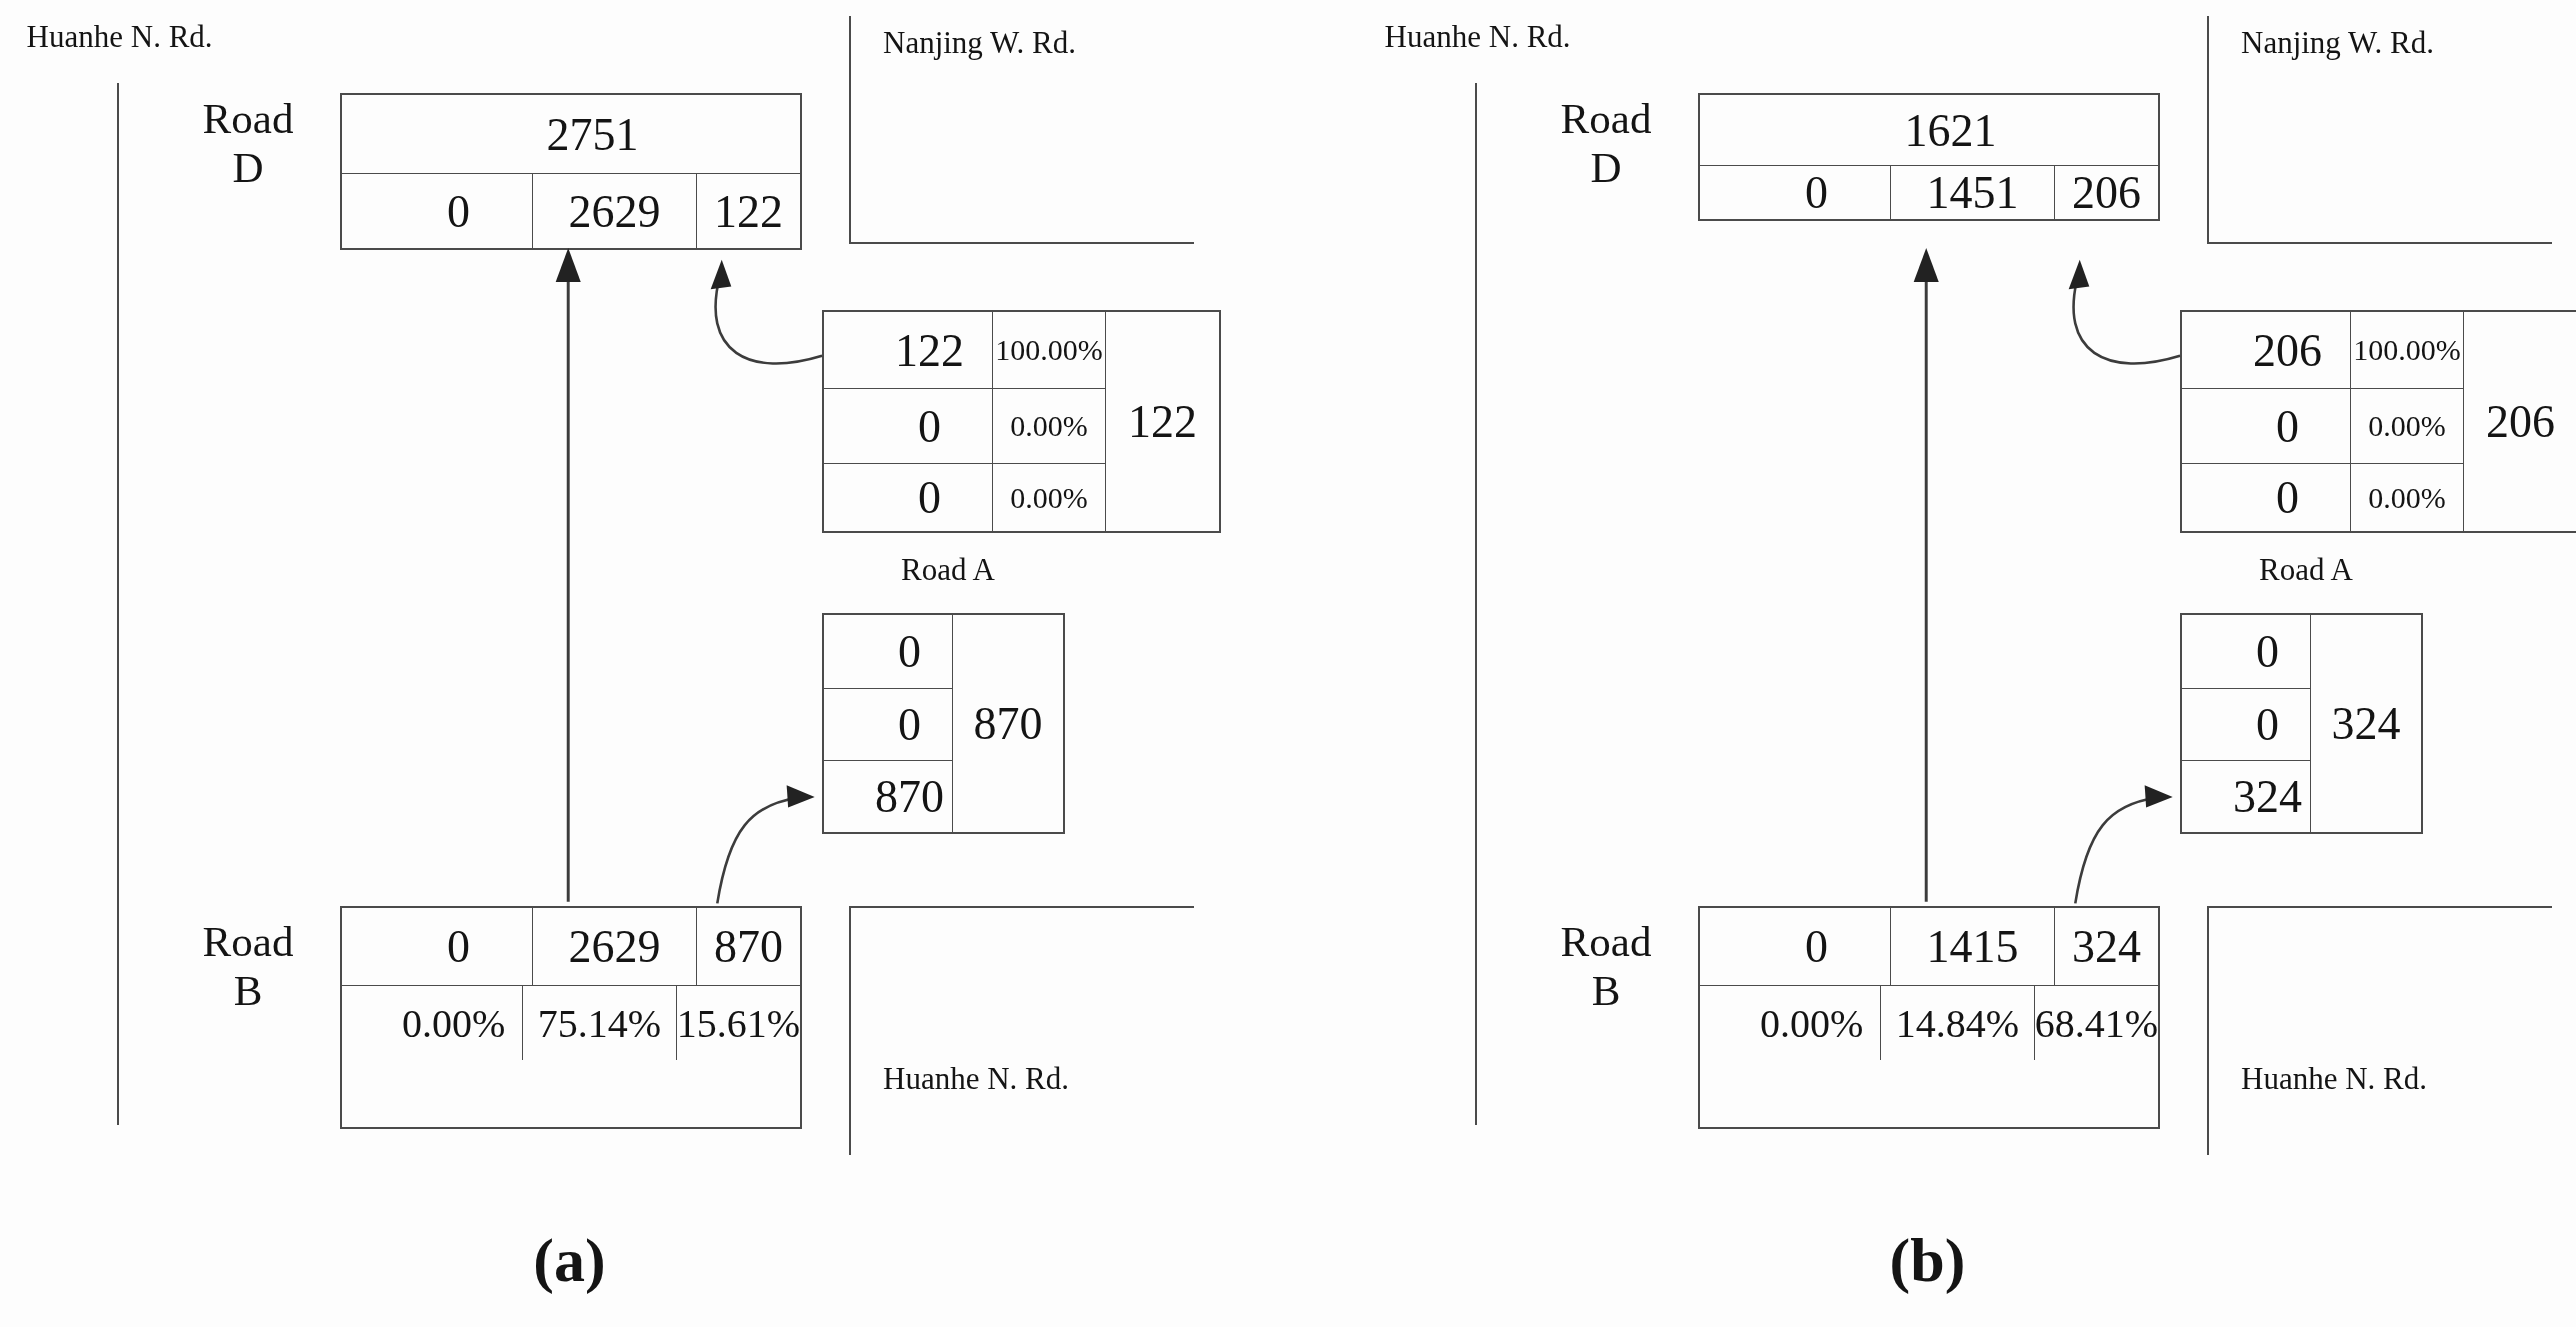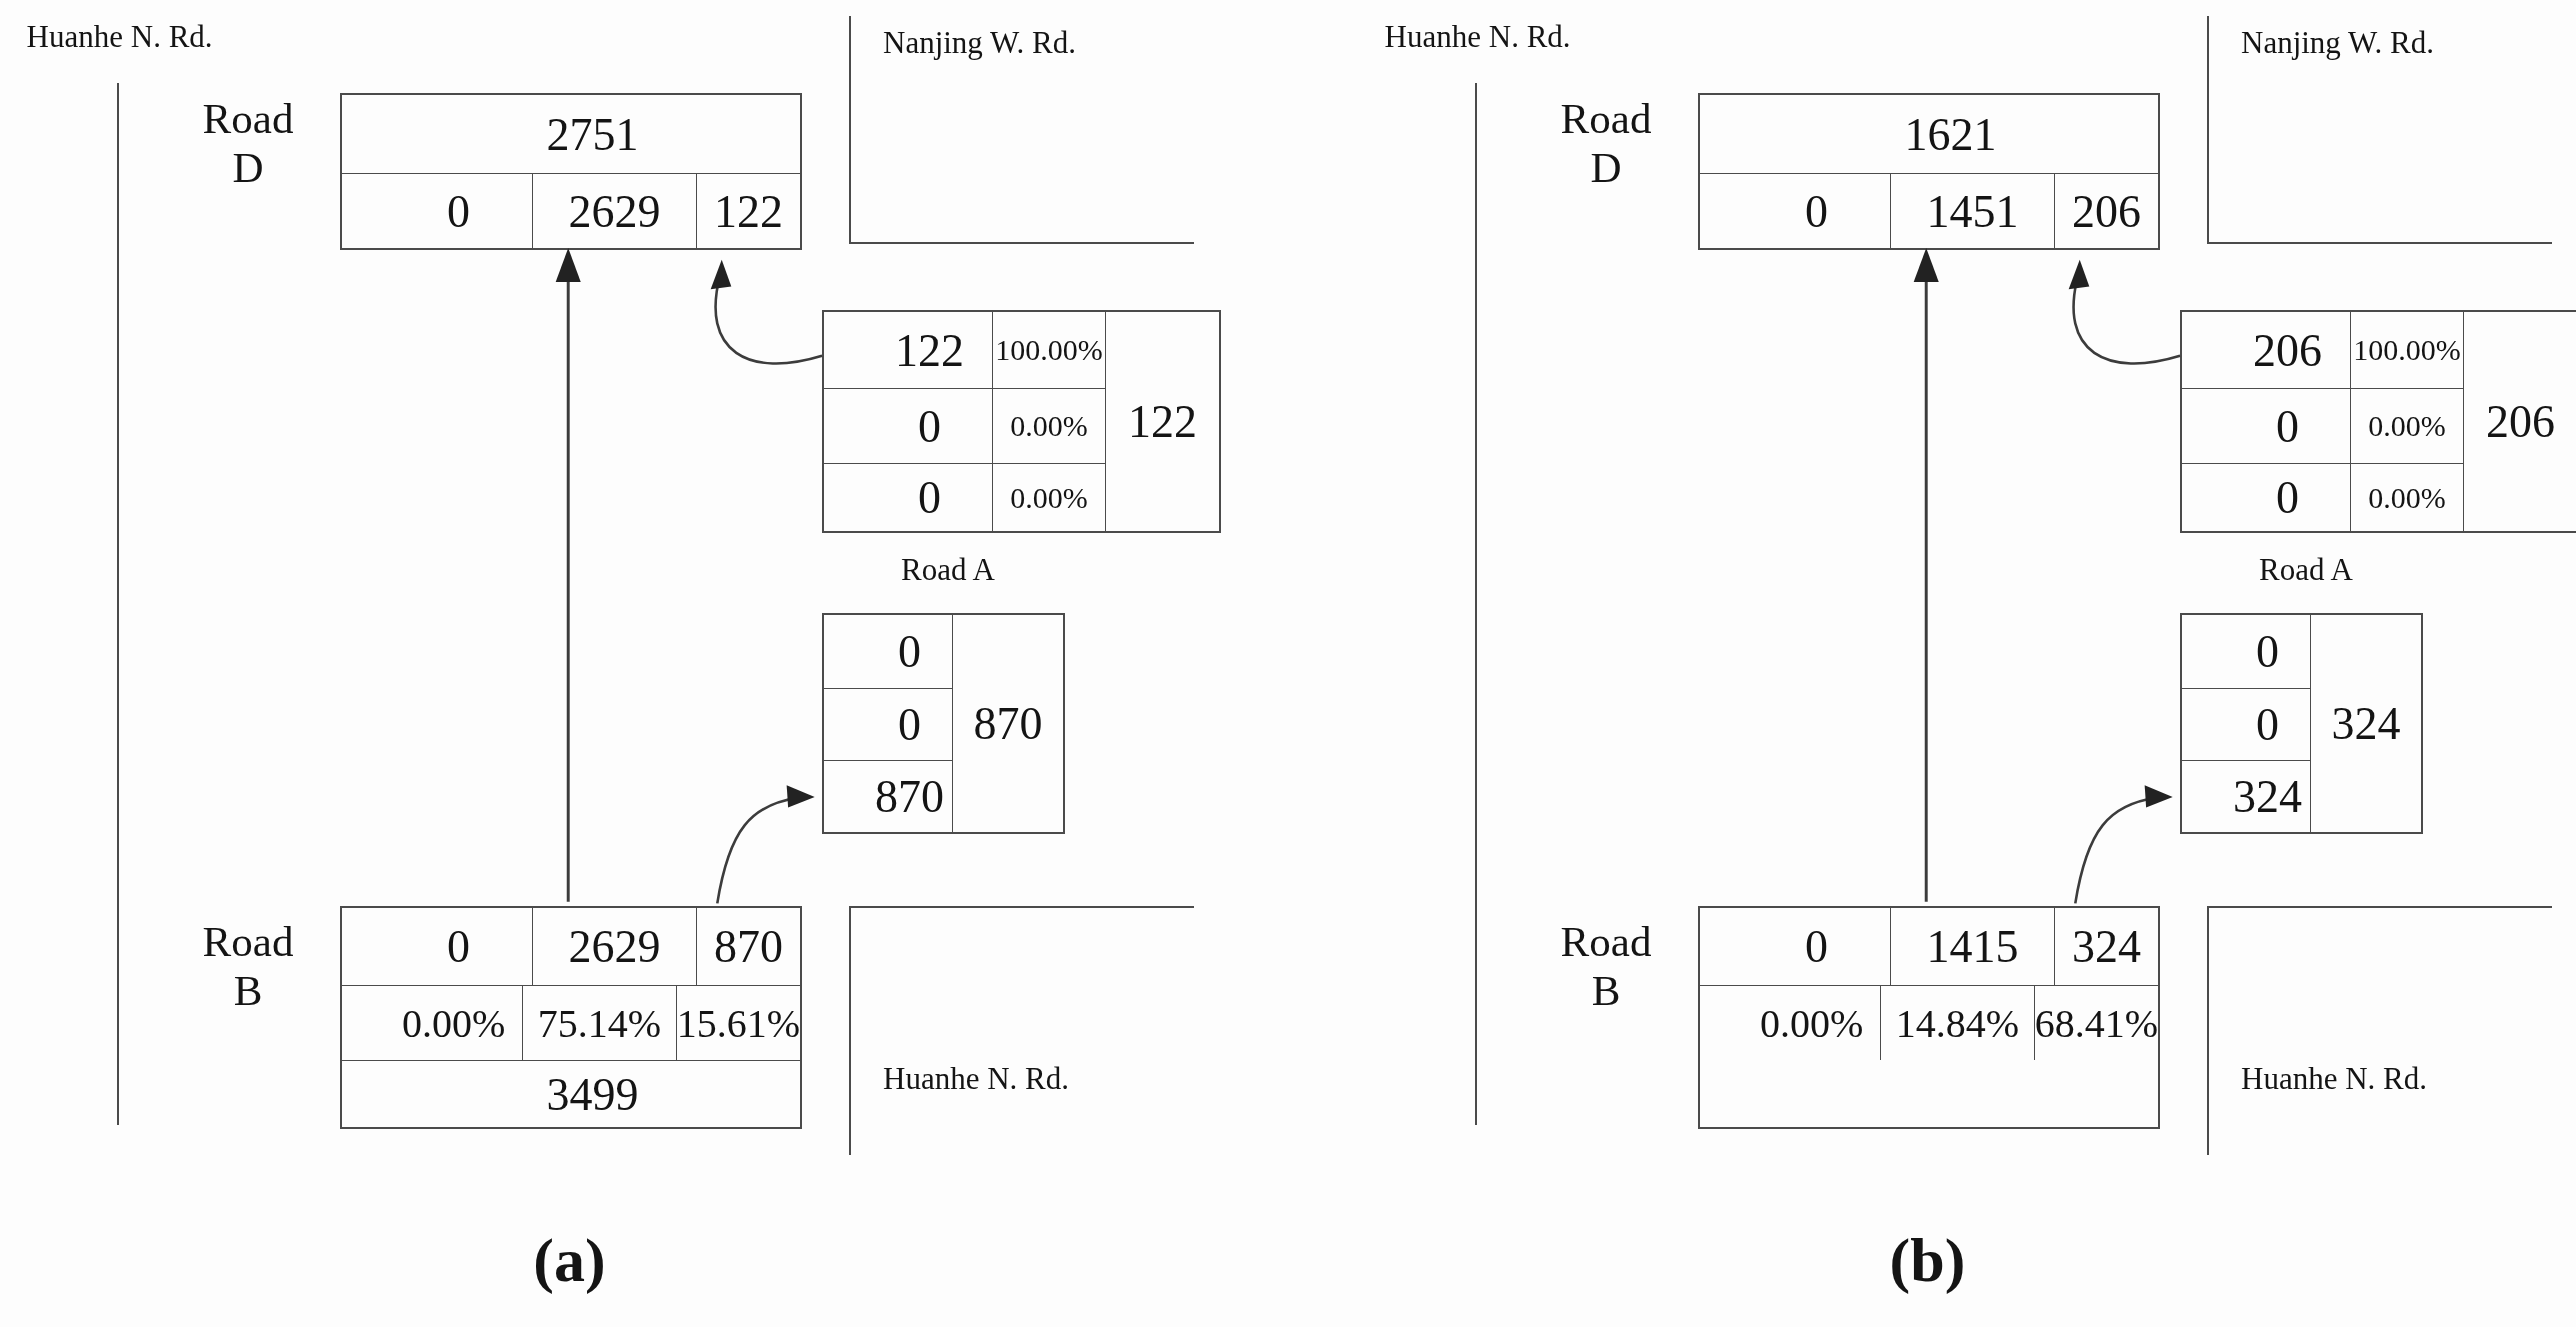--- a/index.html
+++ b/index.html
@@ -98,23 +98,20 @@
     <div class="row" style="height:77px">
       <div class="td br" style="width:148px">0</div>
       <div class="td br" style="width:164px">2629</div>
       <div class="td" style="flex:1">870</div>
     </div>
     <div class="row bt" style="height:75px">
       <div class="td br pct2" style="width:148px">0.00%</div>
       <div class="td br pct2" style="width:164px">75.14%</div>
       <div class="td pct2" style="flex:1">15.61%</div>
     </div>
-    <div class="row bt" style="flex:1">
-      <div class="td" style="width:100%">3499</div>
-    </div>
   </div>
 
   <div class="hline" style="left:849px;top:906px;width:345px;height:2.2px"></div>
   <div class="vline" style="left:849px;top:906px;width:2.2px;height:249px"></div>
   <div class="lbl" style="left:883px;top:1061px">Huanhe N. Rd.</div>
 
   <svg class="arrows" viewBox="0 0 1660 1798">
     <line x1="770" y1="1222" x2="770" y2="352" stroke="#3c3c3c" stroke-width="4"></line>
     <polygon points="770,336 753,382 787,382" fill="#222"></polygon>
     <path d="M 1114 482 C 1016 512 948 478 976 372" stroke="#3c3c3c" stroke-width="3.5" fill="none"></path>
@@ -130,21 +127,21 @@
 
 <div class="panel" style="left:1358px">
   <div class="lbl" style="left:26.6px;top:19px">Huanhe N. Rd.</div>
   <div class="vline" style="left:117px;top:83px;width:2.2px;height:1042px"></div>
 
   <div class="lbl2" style="left:174px;top:94px;width:148px">
     <span style="display:block">Road</span>
     <span style="display:block">D</span>
   </div>
 
-  <div class="tbl col" style="left:340px;top:93px;width:462px;height:157px">
+  <div class="tbl col" style="left:340px;top:93px;width:462px;height:128px">
     <div class="row" style="height:78px">
       <div class="td" style="width:100%">1621</div>
     </div>
     <div class="row bt" style="flex:1">
       <div class="td br" style="width:148px">0</div>
       <div class="td br" style="width:164px">1451</div>
       <div class="td" style="flex:1">206</div>
     </div>
   </div>
 

